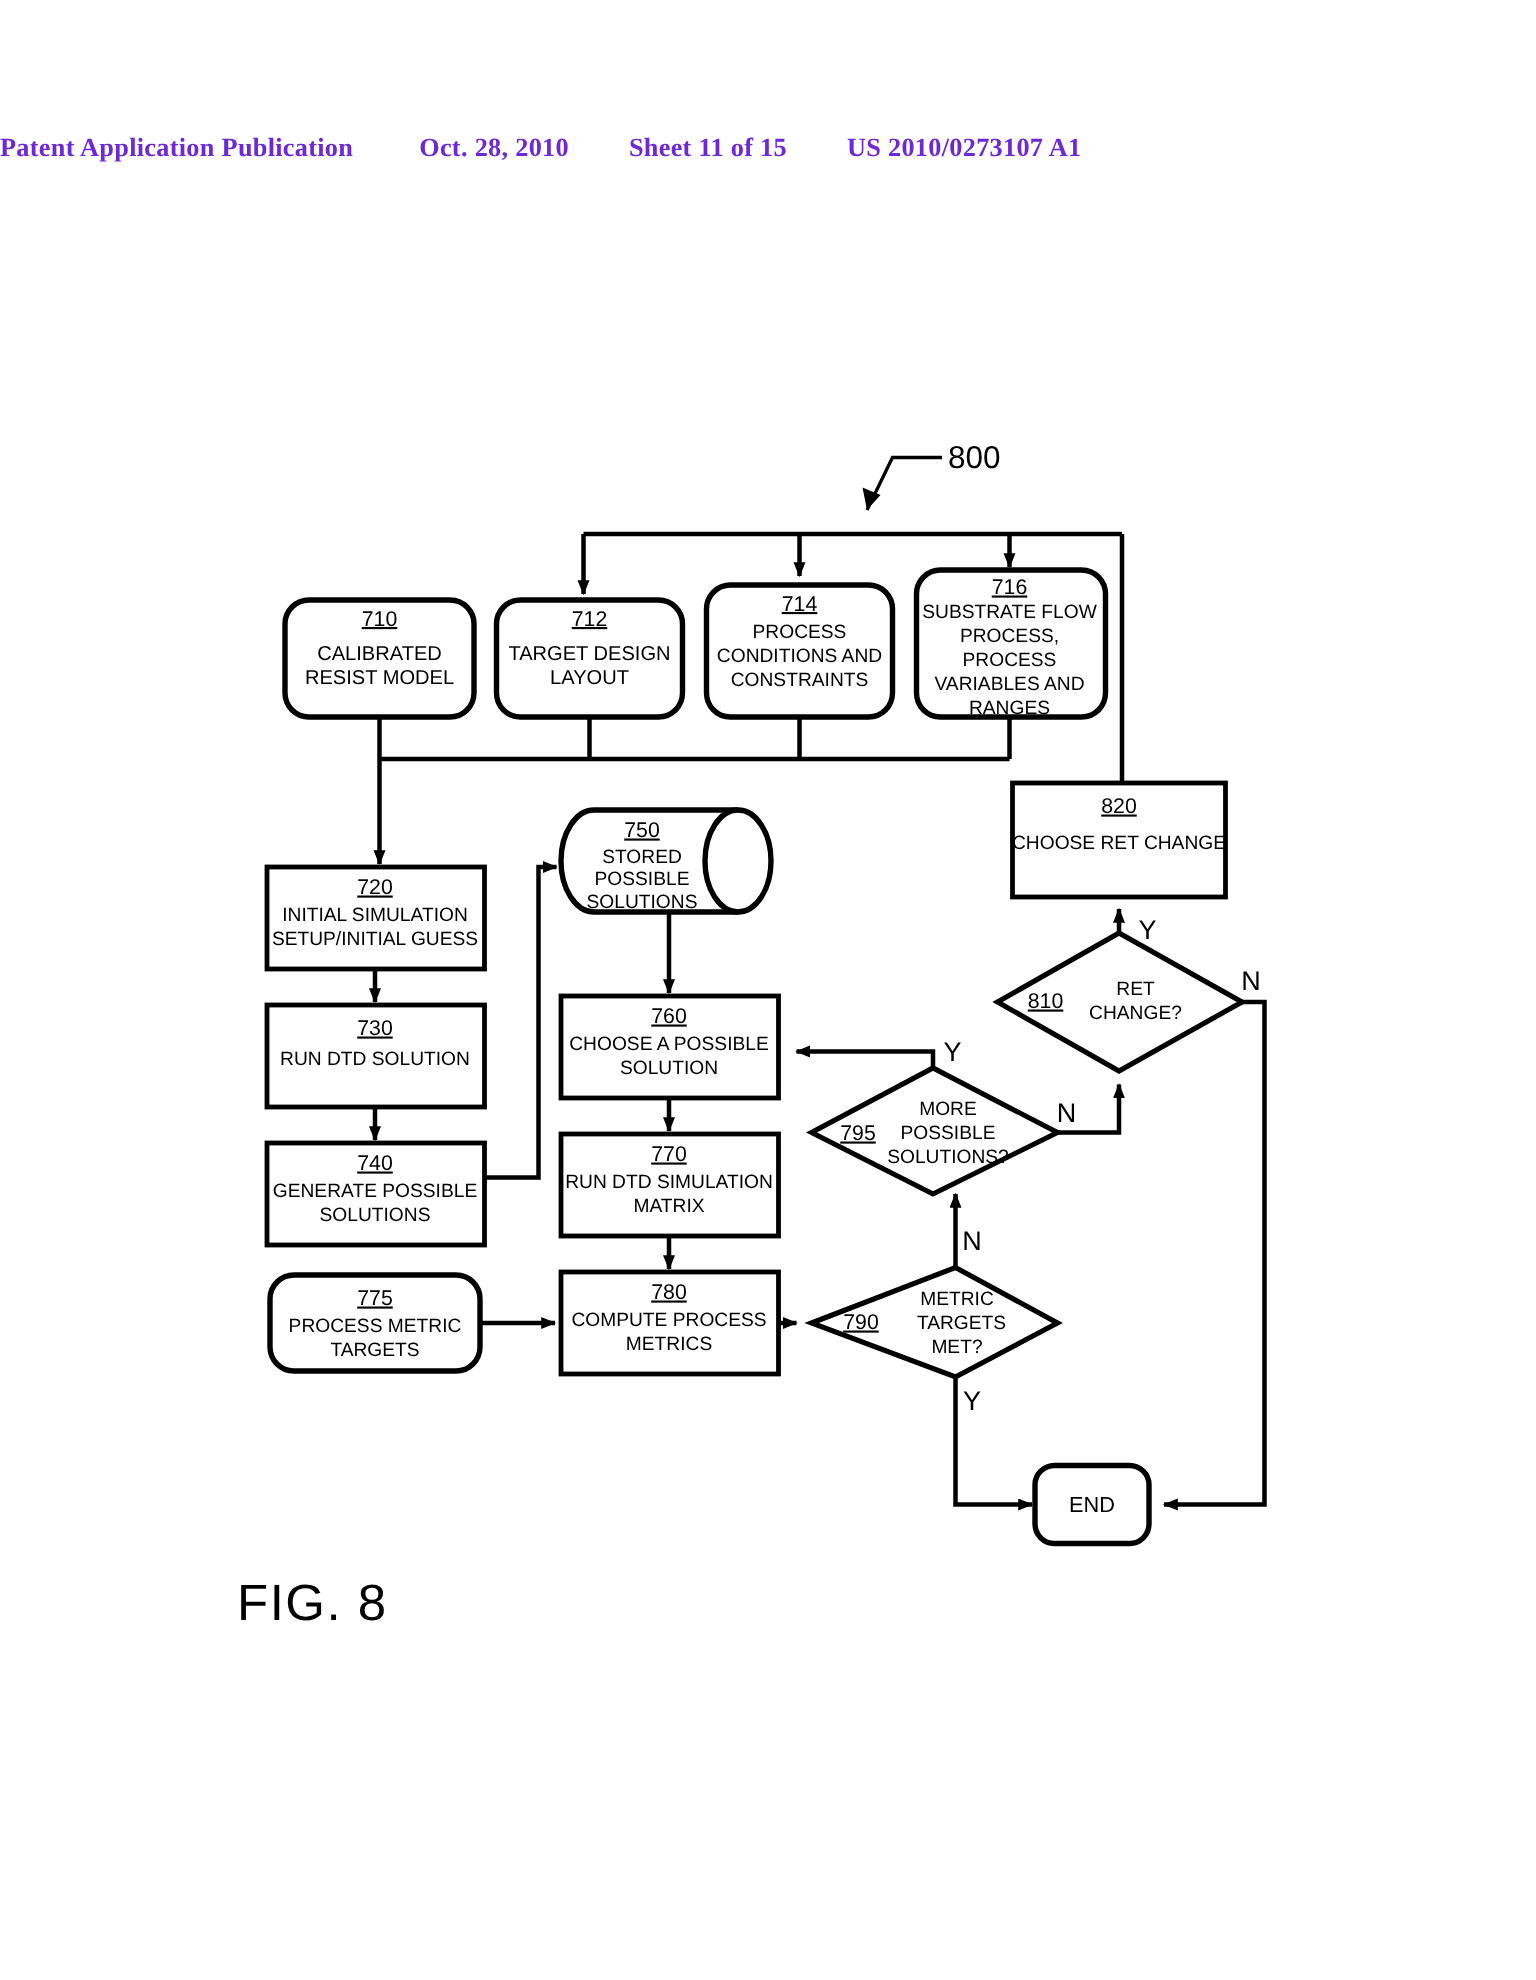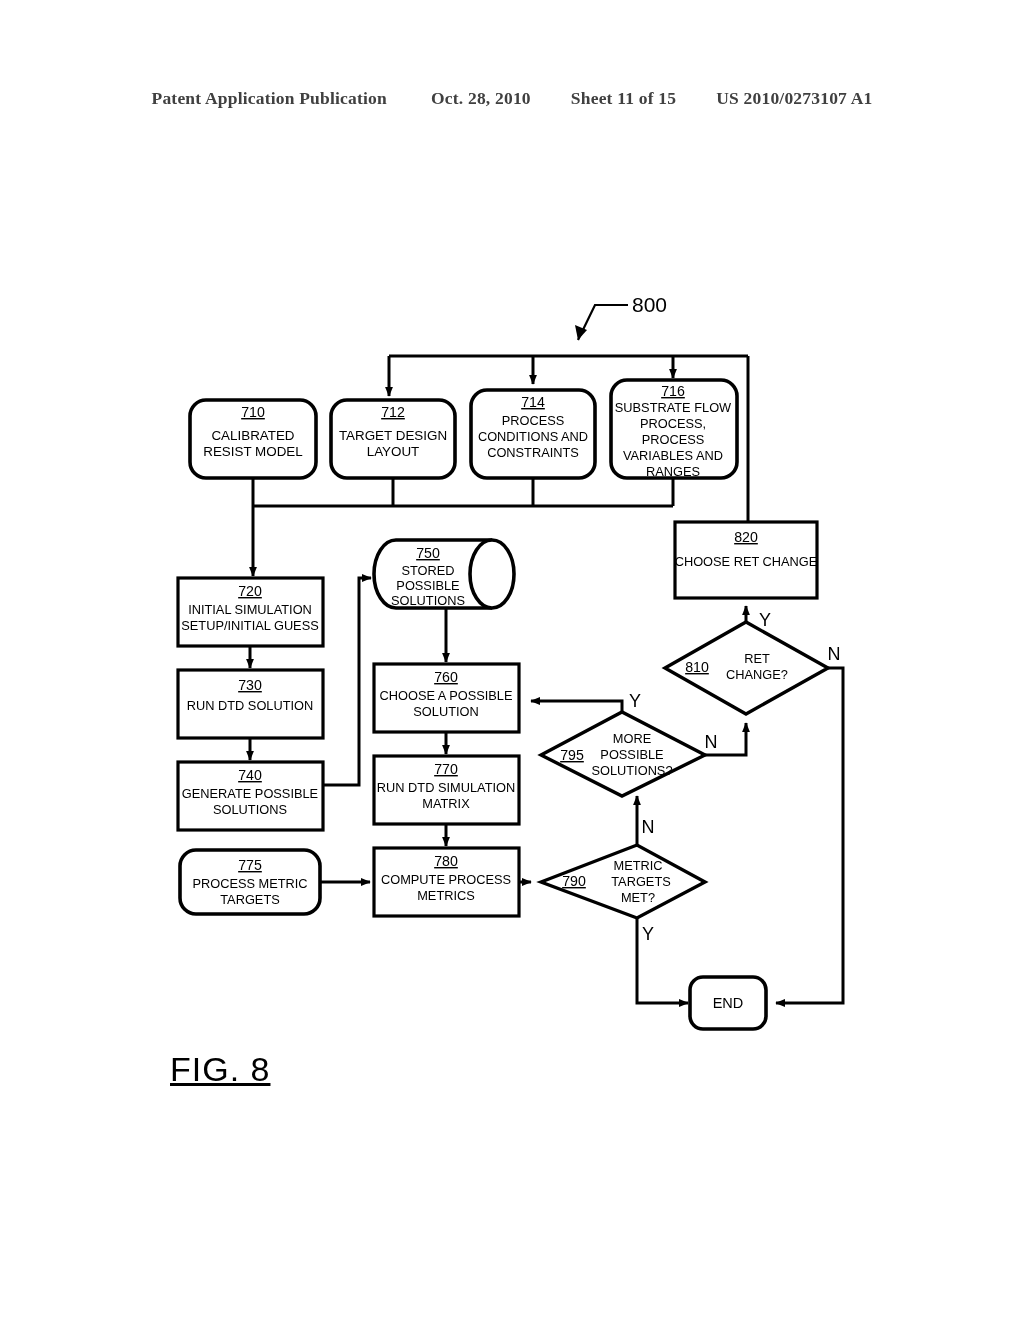--- a/index.html
+++ b/index.html
@@ -1,24 +1,24 @@
 <!DOCTYPE html>
 <html><head>
 <meta charset="utf-8">
 <style>
   html,body{margin:0;padding:0;background:#fff;}
   body{width:1024px;height:1320px;position:relative;font-family:"Liberation Sans",sans-serif;}
   #sheet{position:absolute;left:0;top:0;width:1024px;height:1320px;overflow:hidden;background:#fff;}
-  .hdr{position:absolute;top:88px;left:0;width:1024px;text-align:center;
-       font-family:"Liberation Serif",serif;font-weight:bold;font-size:17.5px;color:#404040;
+  .hdr{position:absolute;top:88px;left:0;width:1024px;
+       font-family:"Liberation Serif",serif;font-weight:bold;font-size:17.5px;color:#6d28d9;
        white-space:pre;letter-spacing:0.2px;}
   .hdr span{display:inline-block;}
   .hdr .s1{margin-right:44px;}
   .hdr .s2{margin-right:40px;}
-  #figcap{position:absolute;left:170px;top:1050px;font-size:34px;letter-spacing:1px;color:#000;text-decoration:underline;}
+  #figcap{position:absolute;left:158px;top:1050px;font-size:34px;letter-spacing:1px;color:#000;}
   svg#flow{position:absolute;left:0;top:0;width:1024px;height:1320px;}
   .bx{fill:#fff;stroke:#000;stroke-width:3.2;}
   .bx2{fill:#fff;stroke:#000;stroke-width:3.6;}
   .dia{fill:#fff;stroke:#000;stroke-width:3.4;}
   .ln-th{stroke:#000;stroke-width:3.0;fill:none;}
   .lead{stroke:#000;stroke-width:2.2;fill:none;}
   text{font-family:"Liberation Sans",sans-serif;fill:#000;}
   .t{font-size:13.4px;text-anchor:middle;}
   .t-sm{font-size:12.8px;text-anchor:middle;}
   .num{font-size:14.2px;text-anchor:middle;text-decoration:underline;}

